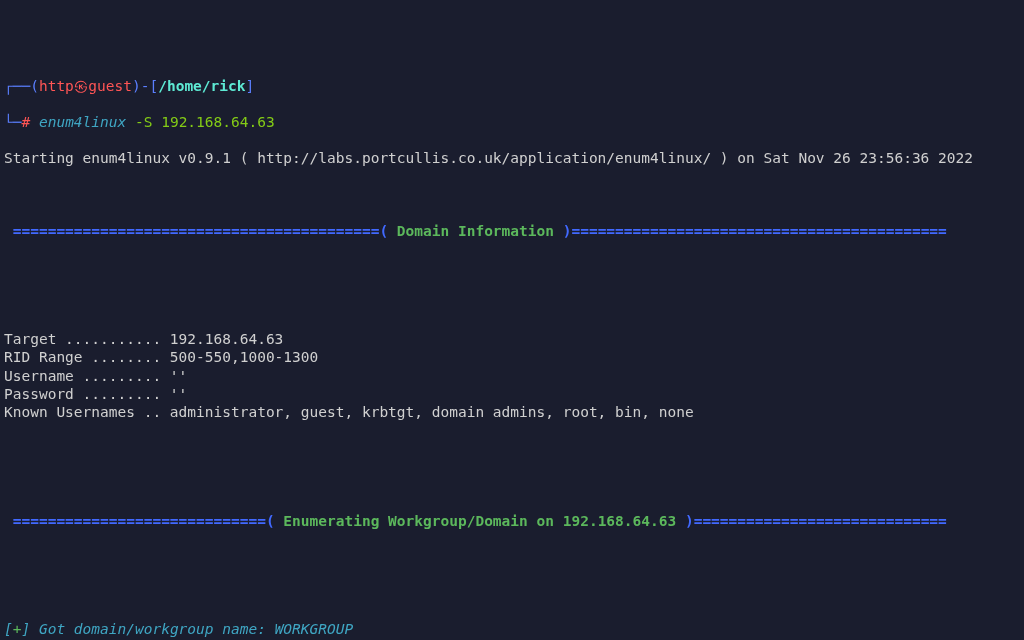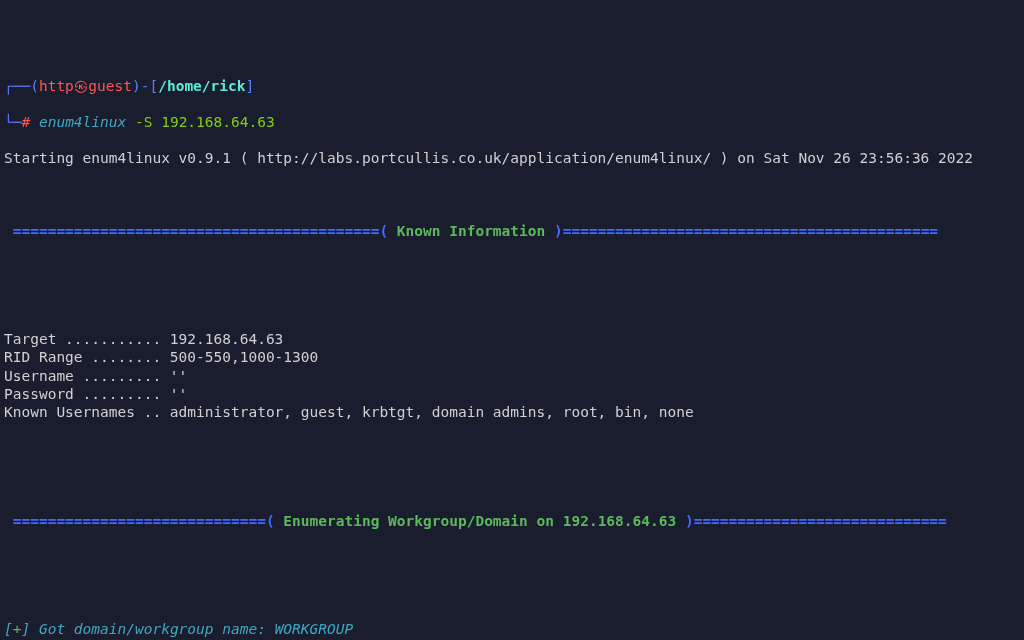--- a/index.html
+++ b/index.html
@@ -31,21 +31,21 @@
   </style>
 </head>
 <body>
 
 
 
 <div class="line"><span class="blue">┌──(</span><span class="red">http</span><span class="red">㉿</span><span class="red">guest</span><span class="blue">)-[</span><span class="white bold">/home/rick</span><span class="blue">]</span></div>
 <div class="line"><span class="blue">└─</span><span class="red"># </span><span class="cyan">enum4linux</span><span class="dim"> -S 192.168.64.63</span></div>
 <div class="line">Starting enum4linux v0.9.1 ( http://labs.portcullis.co.uk/application/enum4linux/ ) on Sat Nov 26 23:56:36 2022</div>
 <div class="line"> </div>
-<div class="section-banner"><span> ==========================================( </span><span class="green">Known Information</span><span> )===========================================</span></div>
+<div class="section-banner"><span> ==========================================( </span><span class="green">Domain Information</span><span> )===========================================</span></div>
 <div class="line"> </div>
 <div class="line"> </div>
 <div class="line">Target ........... 192.168.64.63
 RID Range ........ 500-550,1000-1300
 Username ......... ''
 Password ......... ''
 Known Usernames .. administrator, guest, krbtgt, domain admins, root, bin, none</div>
 <div class="line"> </div>
 <div class="line"> </div>
 <div class="section-banner"><span> =============================( </span><span class="green">Enumerating Workgroup/Domain on 192.168.64.63</span><span> )=============================</span></div>

